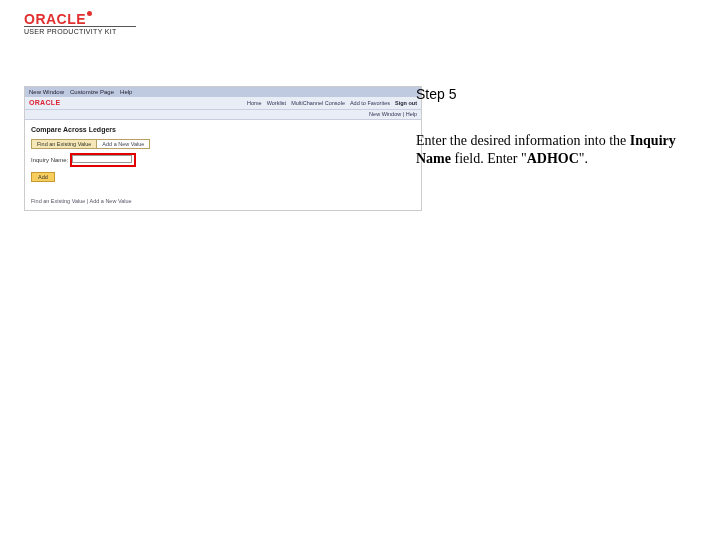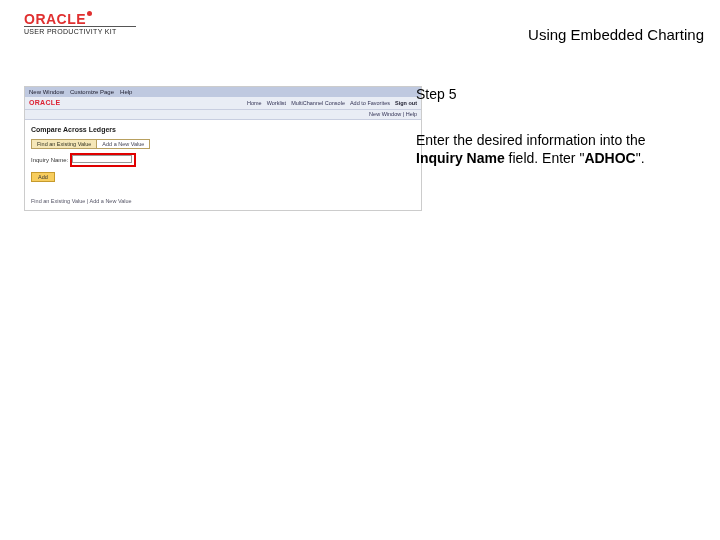--- a/index.html
+++ b/index.html
@@ -14,21 +14,21 @@
   .logo-line { position: absolute; left:0; top: 16px; width: 112px; height: 1px; background: #555; }
   .logo-upk { font-size: 7px; letter-spacing: 0.3px; color: #222; position:absolute; left:0; top:18px; white-space: nowrap; }
 
   .title-bar { position: absolute; right: 16px; top: 16px; font-size: 15px; color: #000; }
 
   
   .left-col { position: absolute; left: 24px; top: 86px; width: 400px; }
   .right-col { position: absolute; left: 416px; top: 86px; width: 270px; font-size: 14px; color:#000; }
 
   .step-label { margin-bottom: 30px; }
-  .instr-text { line-height: 1.25; }
+  .instr-text { line-height: 1.25; font-family: Liberation Serif, serif; }
   .bold { font-weight: bold; }
 
   
   .shot { width: 398px; border: 1px solid #ccc; background: #fff; font-size: 6px; color:#444; }
   .shot .topbar { background: #bfc9e0; padding: 2px 4px; display:flex; gap:6px; }
   .shot .topbar span { color:#223; }
   .shot .brandrow { display:flex; align-items:center; background:#e9edf5; padding:2px 4px 3px; border-bottom:1px solid #c8cee0; }
   .shot .brand-oracle { font-weight:bold; color:#d23; font-size:7px; letter-spacing:0.3px; margin-right:auto; }
   .shot .nav-right { display:flex; gap:5px; color:#335; font-size:5.5px; }
   .shot .nav-right span:last-child { font-weight:bold; color:#223; }
@@ -51,21 +51,20 @@
 </head>
 <body>
 <div class="page">
 
   <div class="header">
     <div class="logo-block">
       <span class="logo-oracle">ORACLE</span><span class="logo-dot"></span>
       <div class="logo-line"></div>
       <div class="logo-upk">USER PRODUCTIVITY KIT</div>
     </div>
-    <div class="title-bar">Using Embedded Charting</div>
   </div>
 
   <div class="left-col">
     <div class="shot">
       <div class="topbar">
         <span>New Window</span>
         <span>Customize Page</span>
         <span>Help</span>
       </div>
       <div class="brandrow">

